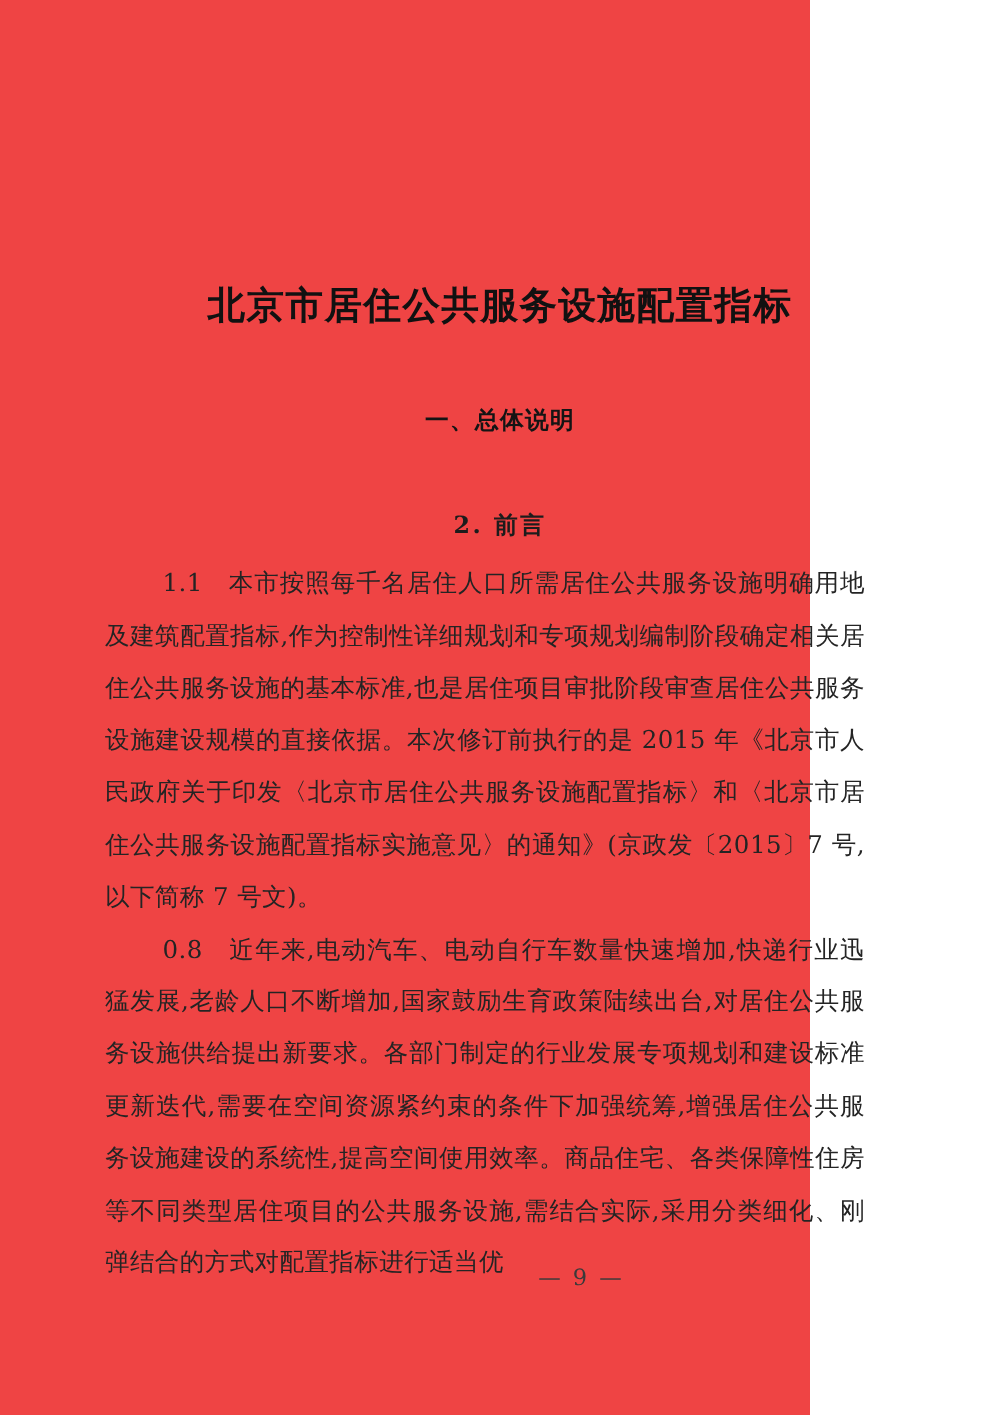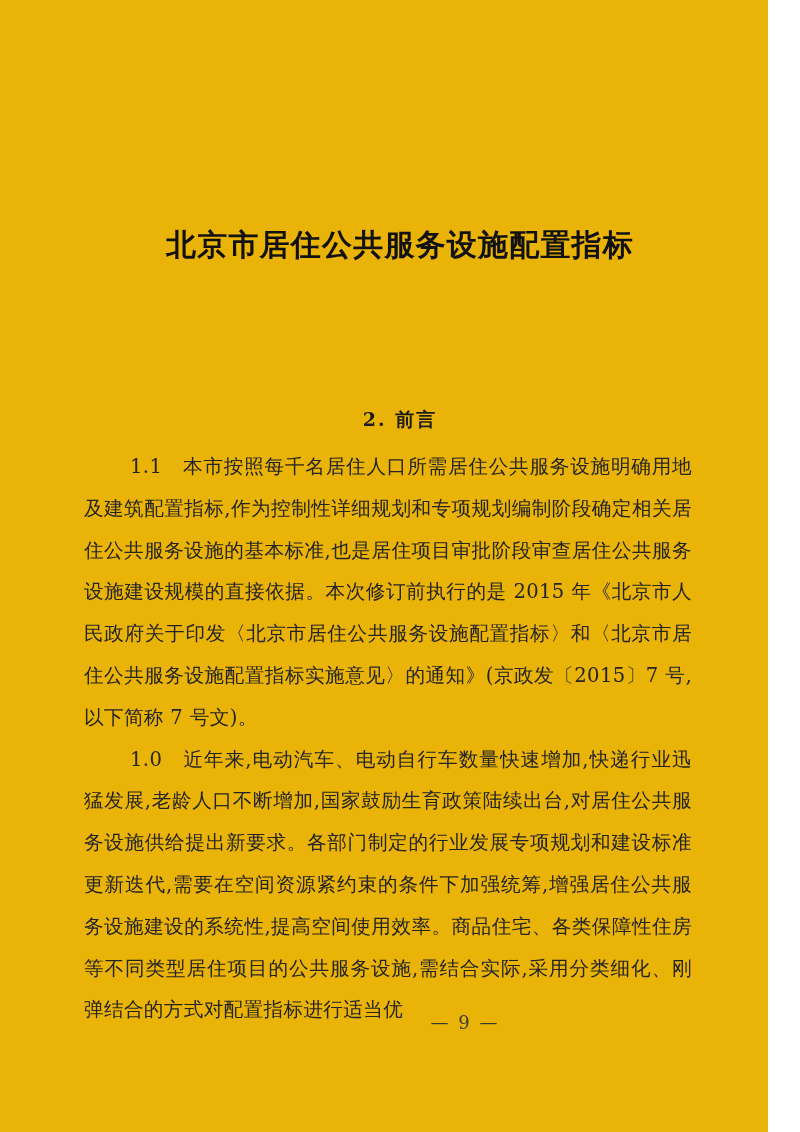--- a/index.html
+++ b/index.html
@@ -11,23 +11,23 @@
     height: 1132px;
     background: #ffffff;
     font-family: "DejaVu Serif", "Liberation Serif", serif;
     color: #1a1a1a;
     position: relative;
     overflow: hidden;
   }
 
   .page {
     position: relative;
-    width: 768px;
+    width: 648px;
     height: 1132px;
-    background: #eab308;
+    background: #ef4444;
   }
 
   
   .doc-title {
     position: absolute;
     left: 0;
     top: 207px;
     width: 800px;
     text-align: center;
     font-family: "DejaVu Sans", "Liberation Sans", sans-serif;
@@ -108,25 +108,26 @@
     margin-left: 130px;
   }
 </style>
 </head>
 <body>
 
 <div class="page">
 
   <h1 class="doc-title">北京市居住公共服务设施配置指标</h1>
 
+  <h2 class="section-heading">一、总体说明</h2>
 
   <h3 class="sub-heading">2. 前言</h3>
 
   <div class="body-block">
     <p class="para">1.1　本市按照每千名居住人口所需居住公共服务设施明确用地及建筑配置指标,作为控制性详细规划和专项规划编制阶段确定相关居住公共服务设施的基本标准,也是居住项目审批阶段审查居住公共服务设施建设规模的直接依据。本次修订前执行的是 2015 年《北京市人民政府关于印发〈北京市居住公共服务设施配置指标〉和〈北京市居住公共服务设施配置指标实施意见〉的通知》(京政发〔2015〕7 号,以下简称 7 号文)。</p>
-    <p class="para">1.0　近年来,电动汽车、电动自行车数量快速增加,快递行业迅猛发展,老龄人口不断增加,国家鼓励生育政策陆续出台,对居住公共服务设施供给提出新要求。各部门制定的行业发展专项规划和建设标准更新迭代,需要在空间资源紧约束的条件下加强统筹,增强居住公共服务设施建设的系统性,提高空间使用效率。商品住宅、各类保障性住房等不同类型居住项目的公共服务设施,需结合实际,采用分类细化、刚弹结合的方式对配置指标进行适当优</p>
+    <p class="para">0.8　近年来,电动汽车、电动自行车数量快速增加,快递行业迅猛发展,老龄人口不断增加,国家鼓励生育政策陆续出台,对居住公共服务设施供给提出新要求。各部门制定的行业发展专项规划和建设标准更新迭代,需要在空间资源紧约束的条件下加强统筹,增强居住公共服务设施建设的系统性,提高空间使用效率。商品住宅、各类保障性住房等不同类型居住项目的公共服务设施,需结合实际,采用分类细化、刚弹结合的方式对配置指标进行适当优</p>
   </div>
 
   <div class="page-footer">
     <span class="pf-inner">— 9 —</span>
   </div>
 
 </div>
 
 </body></html>

